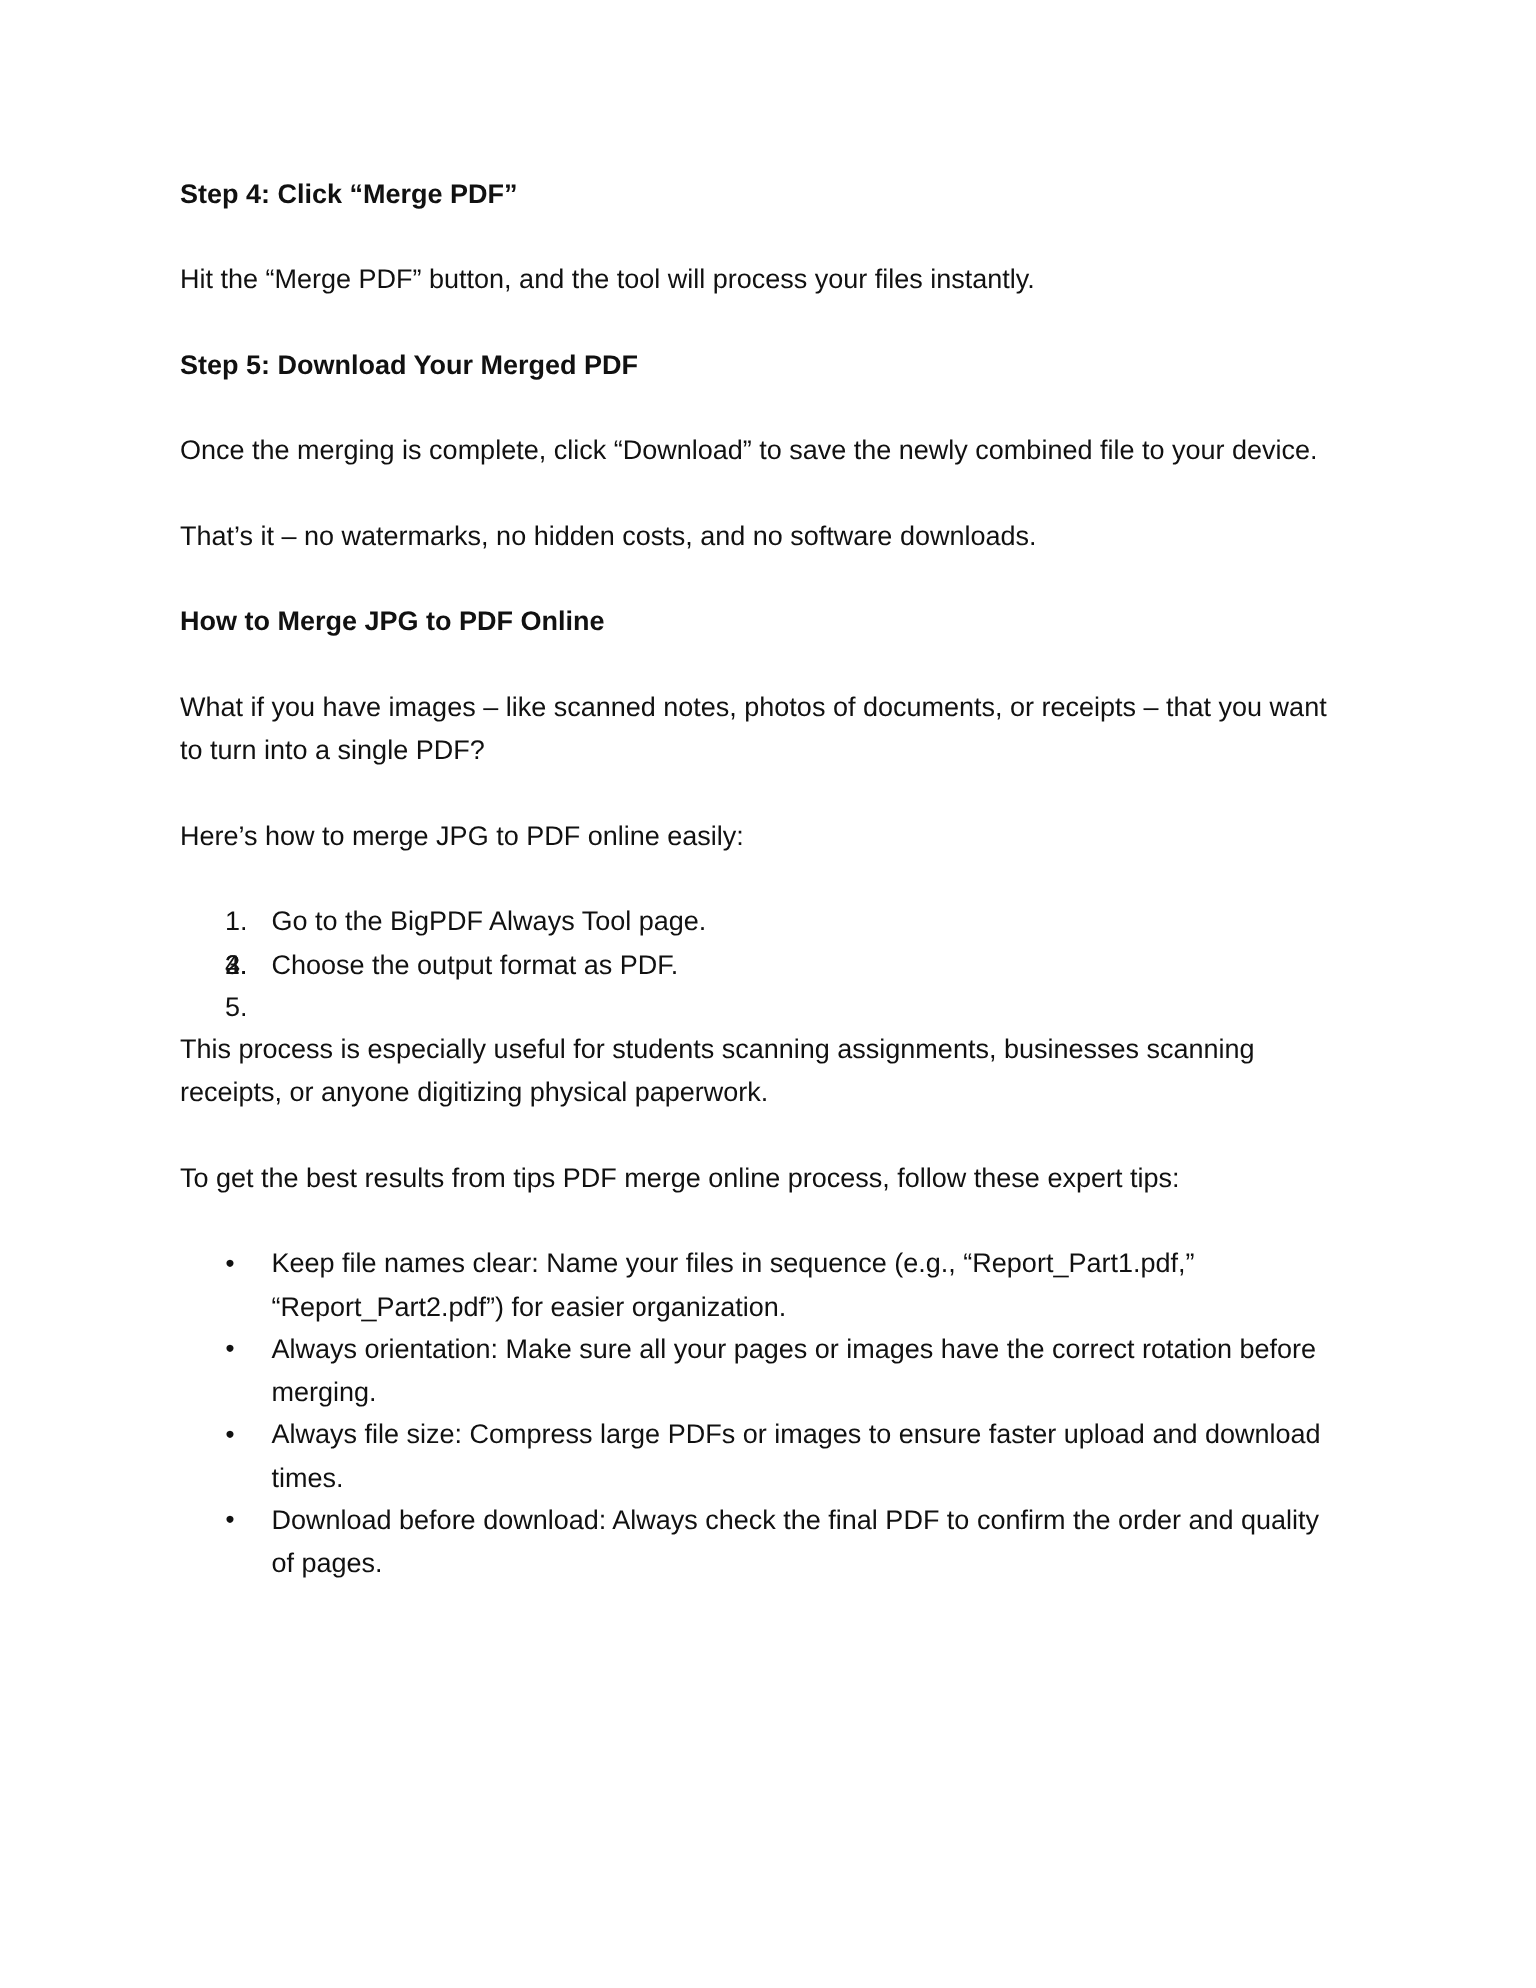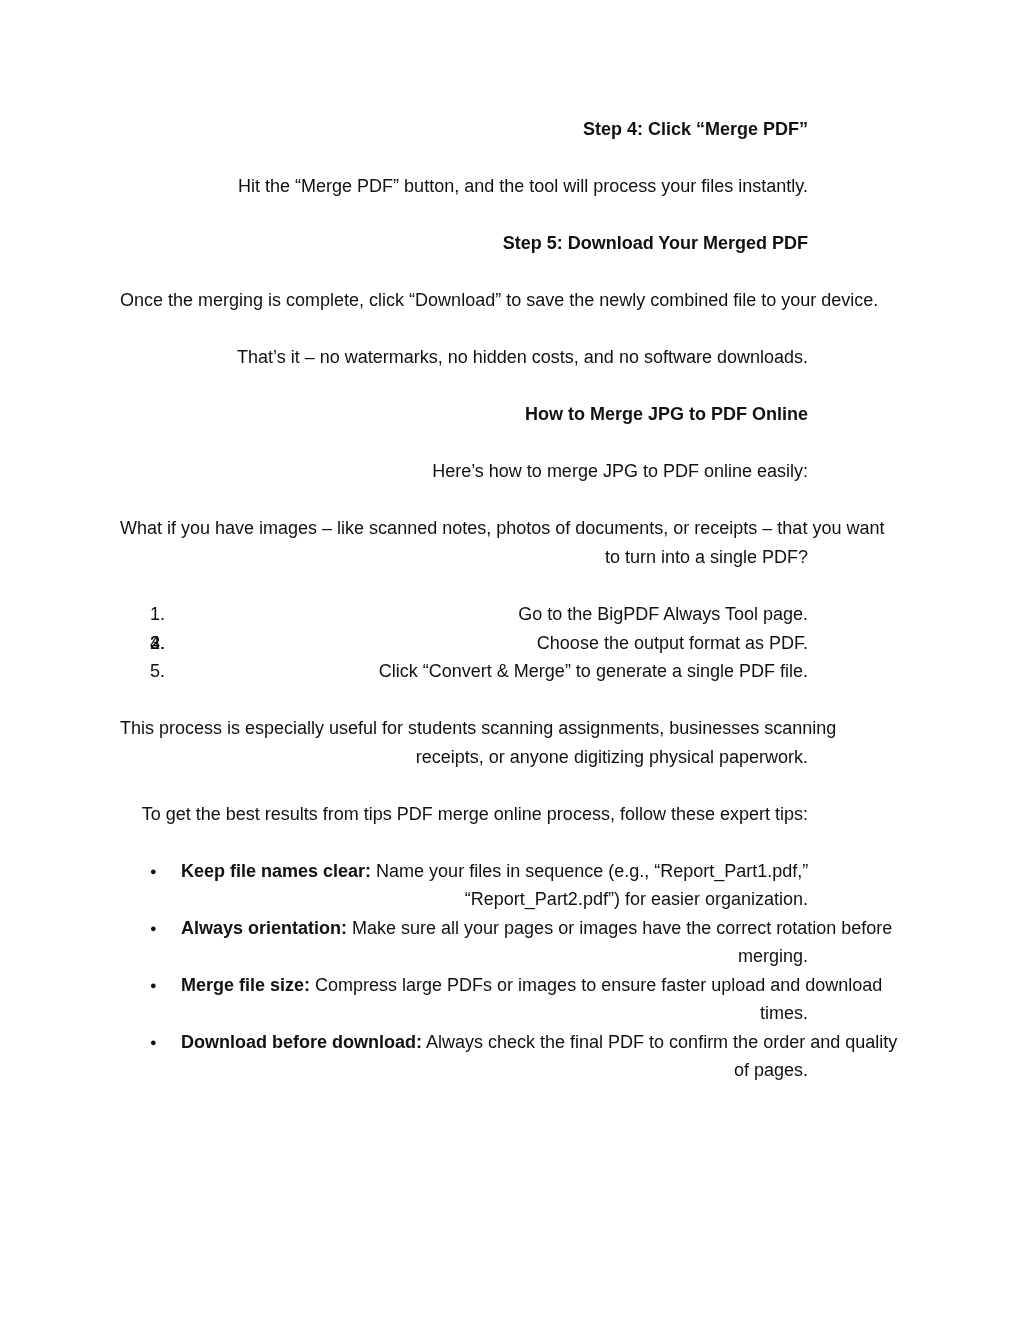--- a/index.html
+++ b/index.html
@@ -13,21 +13,20 @@
     color: #111111;
     font-family: "Liberation Sans", sans-serif;
   }
   .page {
     box-sizing: border-box;
     width: 908px;
     height: 1325px;
     padding: 115px 100px 0 120px;
     font-size: 18px;
     line-height: 29px;
-    text-align: right;
   }
   .para, .heading {
     margin: 0 0 28px 0;
     white-space: pre;
     font-size: 18px;
     line-height: 29px;
   }
   .heading {
     font-weight: bold;
   }
@@ -45,63 +44,63 @@
   .marker {
     position: absolute;
     left: 30px;
     top: 0;
   }
   .bullet-marker {
     font-size: 11px;
     left: 30px;
   }
   .lead {
-    font-weight: bold;
+    font-weight: normal;
   }
 </style>
 </head>
 <body>
 
 <div class="page">
 
   <div class="heading">Step 4: Click “Merge PDF”</div>
 
   <div class="para">Hit the “Merge PDF” button, and the tool will process your files instantly.</div>
 
   <div class="heading">Step 5: Download Your Merged PDF</div>
 
   <div class="para">Once the merging is complete, click “Download” to save the newly combined file to your device.</div>
 
   <div class="para">That’s it – no watermarks, no hidden costs, and no software downloads.</div>
 
   <div class="heading">How to Merge JPG to PDF Online</div>
 
-  <div class="para">Here’s how to merge JPG to PDF online easily:</div>
-
   <div class="para">What if you have images – like scanned notes, photos of documents, or receipts – that you want
 to turn into a single PDF?</div>
+
+  <div class="para">Here’s how to merge JPG to PDF online easily:</div>
 
   <ol class="num-list">
     <li><span class="marker">1.</span><span>Go to the BigPDF Always Tool page.</span></li>
     <li><span class="marker">2.</span></li>
     <li><span class="marker">3.</span></li>
     <li><span class="marker">4.</span><span>Choose the output format as PDF.</span></li>
-    <li><span class="marker">5.</span><span>Click “Convert &amp; Merge” to generate a single PDF file.</span></li>
+    <li><span class="marker">5.</span></li>
   </ol>
 
   <div class="para">This process is especially useful for students scanning assignments, businesses scanning
 receipts, or anyone digitizing physical paperwork.</div>
 
 
   <div class="para">To get the best results from tips PDF merge online process, follow these expert tips:</div>
 
   <ul class="bullet-list">
     <li><span class="marker bullet-marker">●</span><span class="lead">Keep file names clear:</span><span> Name your files in sequence (e.g., “Report_Part1.pdf,”
 “Report_Part2.pdf”) for easier organization.</span></li>
     <li><span class="marker bullet-marker">●</span><span class="lead">Always orientation:</span><span> Make sure all your pages or images have the correct rotation before
 merging.</span></li>
-    <li><span class="marker bullet-marker">●</span><span class="lead">Merge file size:</span><span> Compress large PDFs or images to ensure faster upload and download
+    <li><span class="marker bullet-marker">●</span><span class="lead">Always file size:</span><span> Compress large PDFs or images to ensure faster upload and download
 times.</span></li>
     <li><span class="marker bullet-marker">●</span><span class="lead">Download before download:</span><span> Always check the final PDF to confirm the order and quality
 of pages.</span></li>
   </ul>
 
 </div>
 
 </body></html>

